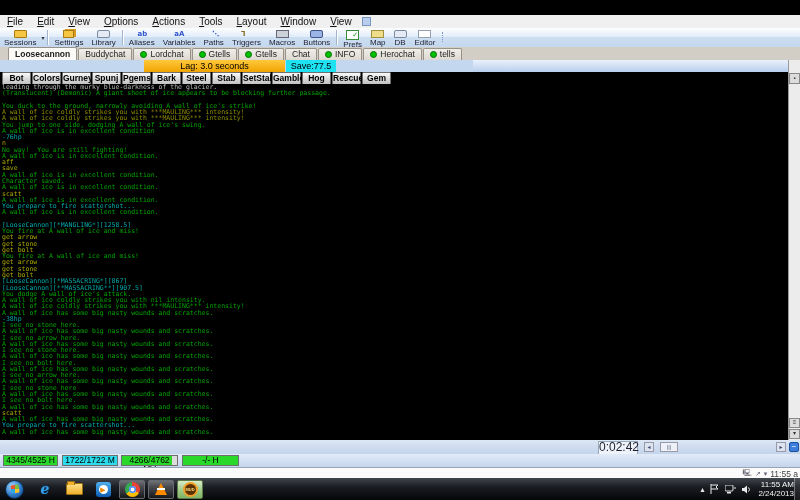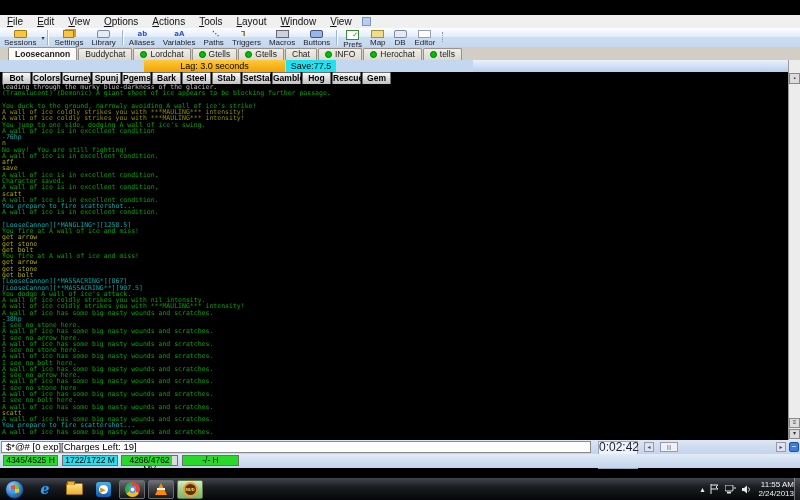--- a/index.html
+++ b/index.html
@@ -299,21 +299,20 @@
 
   <div class="rightstrip">
     <div class="rs-top-btn">▪</div>
     <div class="rs-bottom">
       <div class="rs-btn">≡</div>
       <div class="rs-btn">▾</div>
     </div>
   </div>
 
   <div class="statusline">
-    <div class="sl-left">$*@# [0 exp][Charges Left: 19]</div>
     <div class="sl-timer">0:02:42</div>
     <div class="sl-arrow" style="left:644px">◂</div>
     <div class="sl-thumb">|||</div>
     <div class="sl-arrow" style="left:776px">▸</div>
     <div class="sl-min">−</div>
   </div>
 
   <div class="vitalsrow">
       <div class="vital" style="left: 3px; width: 55px;">
         <div class="vfill" style="width: 100%; background: rgb(42, 216, 42);"></div>
@@ -326,20 +325,28 @@
       <div class="vital" style="left: 121px; width: 57px;">
         <div class="vfill" style="width: 90%; background: rgb(42, 216, 42);"></div>
         <span>4266/4762 MV</span>
       </div>
       <div class="vital" style="left: 182px; width: 57px;">
         <div class="vfill" style="width: 100%; background: rgb(42, 216, 42);"></div>
         <span>-/- H</span>
       </div>
     </div>
 
+  <div class="inputrow">
+    <div class="ir-right">
+      <span class="ir-ico">🖳</span>
+      <span class="ir-ico">↗</span>
+      <span class="ir-ico">▾</span>
+      <span>11:55 a</span>
+    </div>
+  </div>
 
   <div class="taskbar">
     <div class="orb">
         <div class="flag"></div>
       </div>
     <div id="taskapps" style="display:flex;align-items:center;">
         <div class="tapp">
           <span class="ie-e">e</span>
         </div>
         <div class="tapp">

